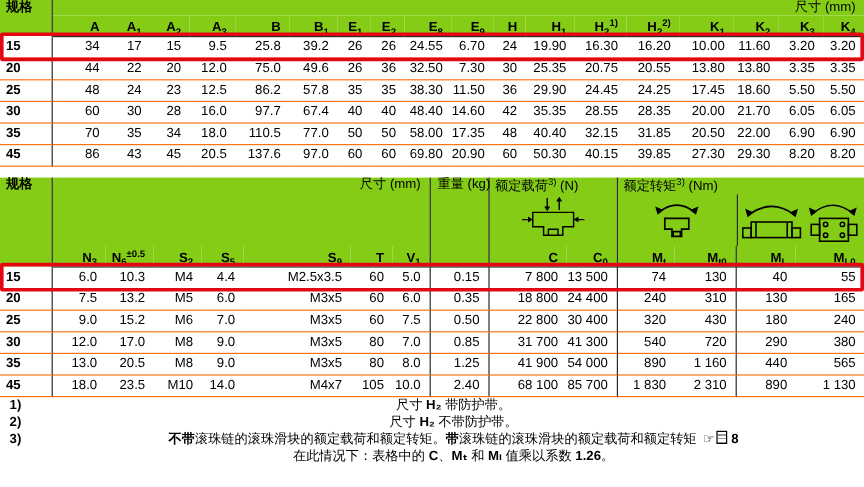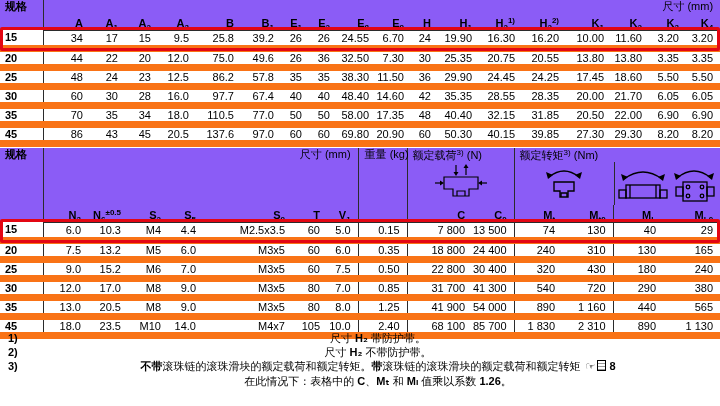--- a/index.html
+++ b/index.html
@@ -5,22 +5,22 @@
   html,body{margin:0;padding:0;}
   body{width:720px;height:406px;background:#fff;overflow:hidden;
        font-family:"Liberation Sans","DejaVu Sans",sans-serif;color:#000;}
   .page{position:relative;width:720px;height:406px;}
   .twrap{position:absolute;left:0;width:720px;}
   #t1wrap{top:0;}
   #t2wrap{top:148px;}
   table.tbl{border-collapse:collapse;table-layout:fixed;width:720px;}
   .tbl th,.tbl td{padding:0 7px 0 0;font-size:11px;white-space:nowrap;overflow:visible;
                   text-align:right;vertical-align:middle;}
-  thead th{background:#8b5cf6;font-weight:bold;}
-  tbody tr{border-bottom:7px solid #f97316;height:18px;}
+  thead th{background:#84cc16;font-weight:bold;}
+  tbody tr{border-bottom:1px solid #f97316;height:18px;}
   tbody td{font-weight:normal;}
   .spec{text-align:left !important;padding:0 0 0 5px !important;font-weight:bold;}
   .dv{border-right:1px solid #2b2b2b;}
   tr.r1{height:13px;}
   tr.r1 th{vertical-align:top;line-height:13px;}
   tr.r2{height:17px;}
   tr.r2 th{vertical-align:bottom;padding-bottom:1px;border-bottom:1px solid #2b2b2b;}
   #t2 tr.r1{height:56px;}
   #t2 tr.r1 th{vertical-align:top;}
   .dim{text-align:left;padding-left:6px !important;font-weight:normal;}
@@ -353,21 +353,21 @@
             <td>4.4</td>
             <td>M2.5x3.5</td>
             <td>60</td>
             <td class="dv">5.0</td>
             <td class="dv">0.15</td>
             <td>7 800</td>
             <td class="dv">13 500</td>
             <td>74</td>
             <td class="dv">130</td>
             <td>40</td>
-            <td>29</td>
+            <td>55</td>
           </tr>
           <tr>
             <th class="spec dv">20</th>
             <td>7.5</td>
             <td>13.2</td>
             <td>M5</td>
             <td>6.0</td>
             <td>M3x5</td>
             <td>60</td>
             <td class="dv">6.0</td>

